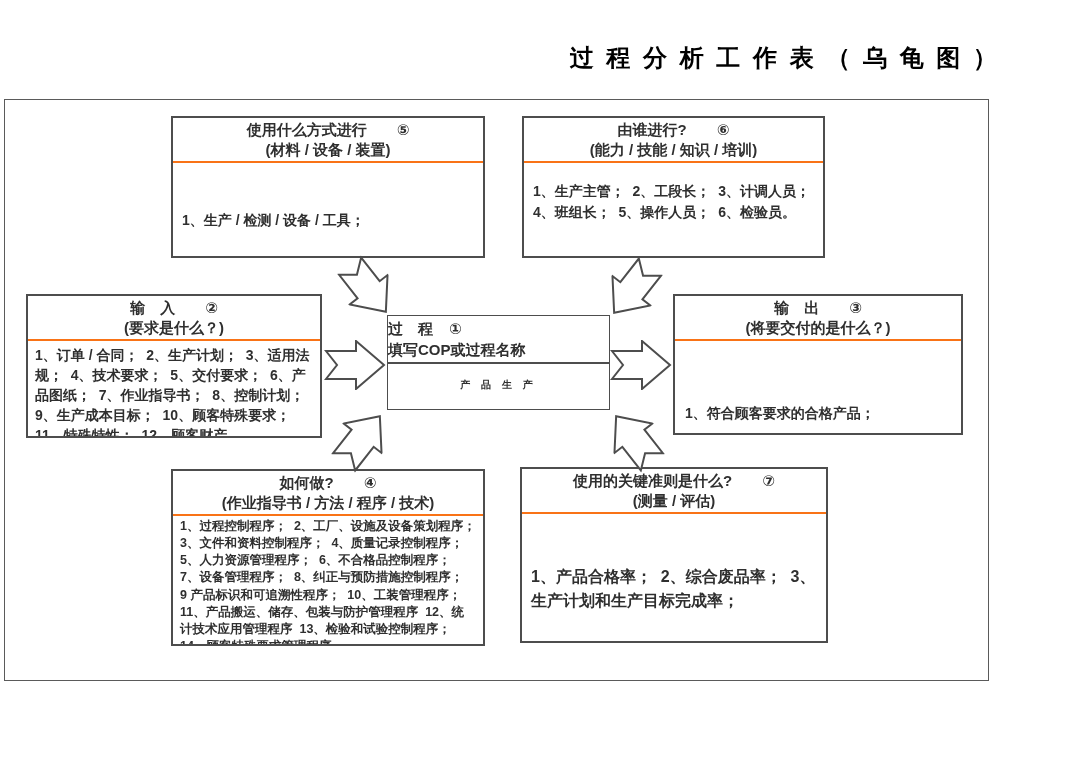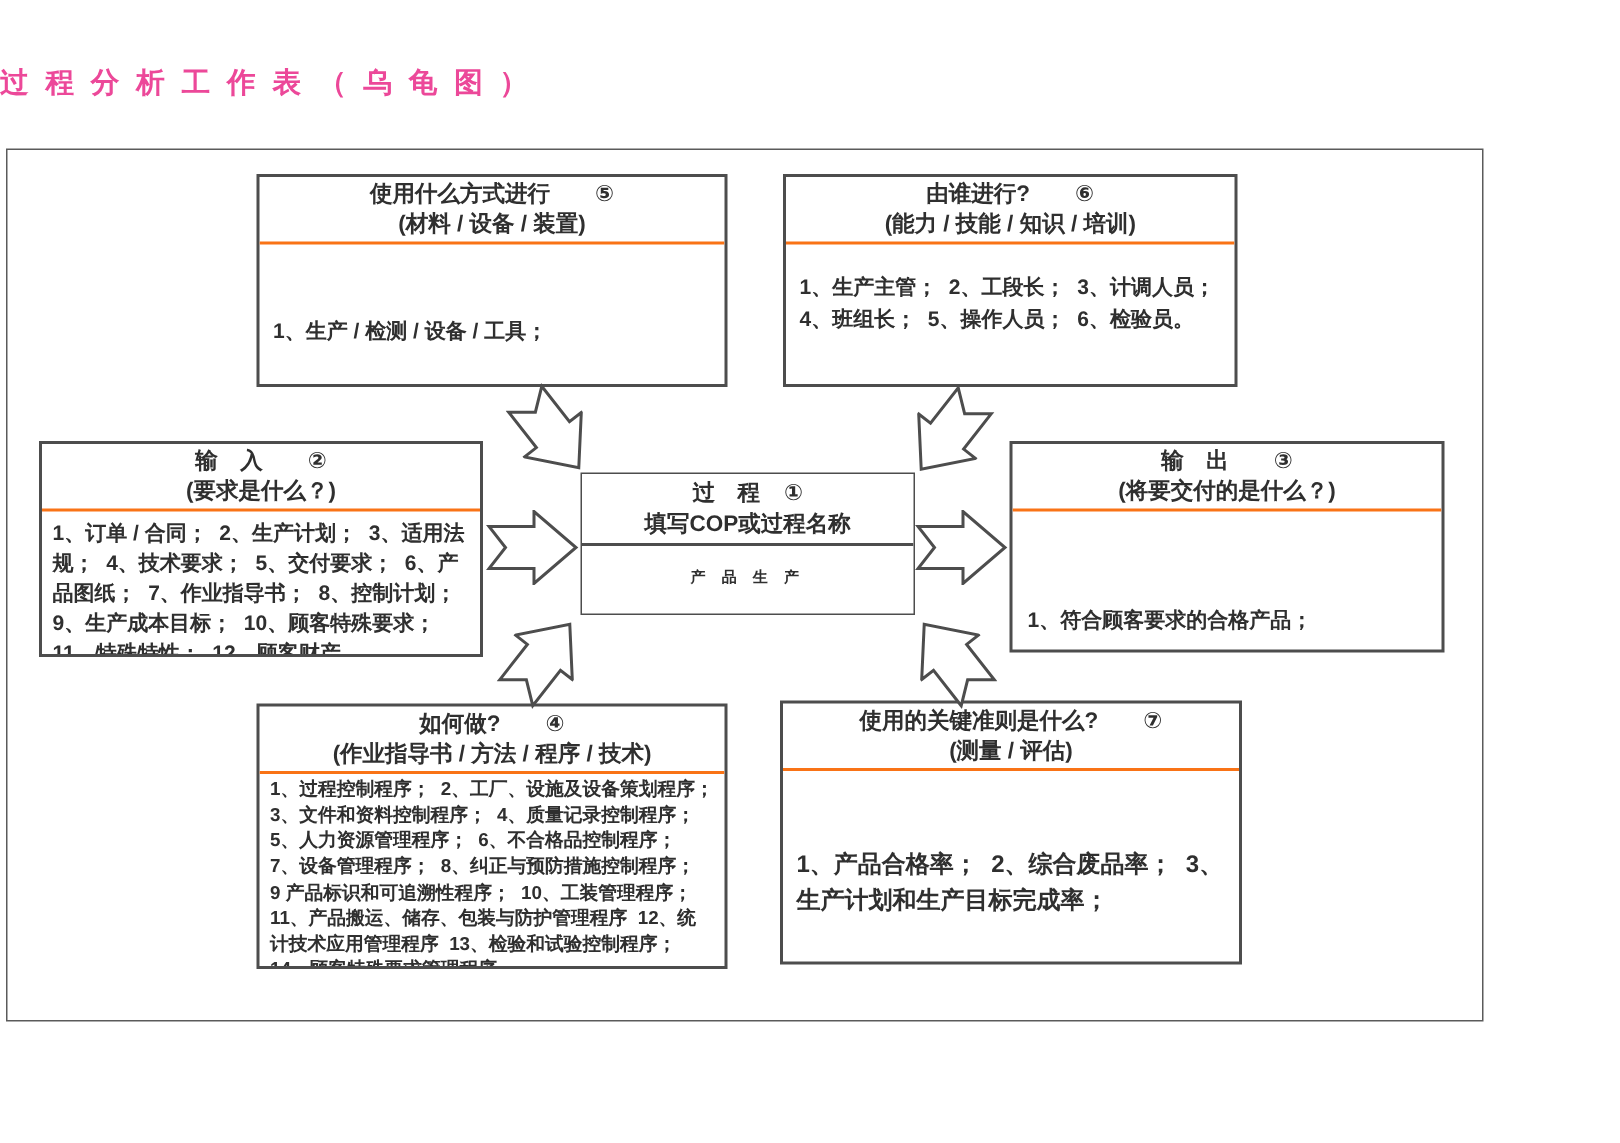--- a/index.html
+++ b/index.html
@@ -3,22 +3,22 @@
 <meta charset="utf-8">
 <style>
   html,body{margin:0;padding:0;}
   body{
     width:1080px;height:762px;background:#ffffff;
     font-family:"Liberation Sans","DejaVu Sans",sans-serif;
     color:#2f2f2f;position:relative;overflow:hidden;
   }
   .page{position:absolute;left:0;top:0;width:1080px;height:762px;}
   .title{
-    position:absolute;left:0;top:42px;width:1000px;text-align:left;
-    font-size:19px;font-weight:700;letter-spacing:3px;color:#ec4899;
+    position:absolute;left:0;top:42px;width:1000px;text-align:right;
+    font-size:24px;font-weight:700;letter-spacing:3px;color:#000000;
   }
   .frame{
     position:absolute;left:4px;top:99px;width:985px;height:582px;
     border:1px solid #5a5a5a;background:transparent;box-sizing:border-box;
   }
   .panel{
     position:absolute;background:#fff;border:2px solid #4d4d4d;
     box-sizing:border-box;overflow:hidden;
   }
   .panel-header{
@@ -30,21 +30,21 @@
     padding:5px 9px;font-size:14px;font-weight:600;line-height:1.5;
     white-space:pre-wrap;text-align:left;
   }
   .body-input{line-height:1.44;padding:4px 7px;}
   .body-who{padding-top:18px;line-height:1.55;}
   .body-output{padding:14px 10px 0 10px;line-height:1.7;}
   .body-how{font-size:12.5px;line-height:1.38;padding:2px 7px;}
   .body-criteria{font-size:16px;line-height:1.5;padding:3px 9px;}
   .body-criteria div{margin:0 0 2px 0;}
   .proc-top{
-    text-align:center;border-bottom:2px solid #4d4d4d;
+    text-align:left;border-bottom:2px solid #4d4d4d;
     font-weight:700;font-size:15px;line-height:1.4;padding:2px 0;
   }
   .proc-bottom{
     text-align:center;font-weight:700;font-size:10px;
     letter-spacing:4px;padding-top:14px;
   }
   .arrow{position:absolute;width:62px;height:50px;}
   .arrow svg{display:block;width:100%;height:100%;}
 </style>
 </head>

